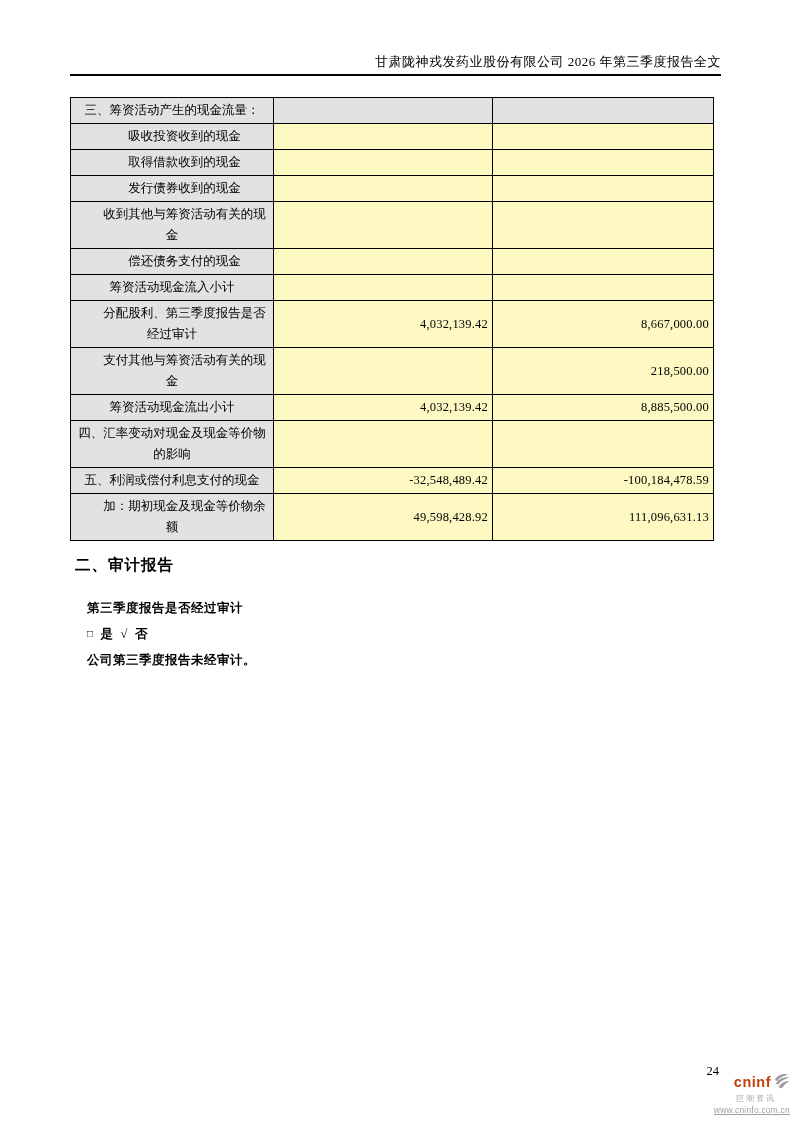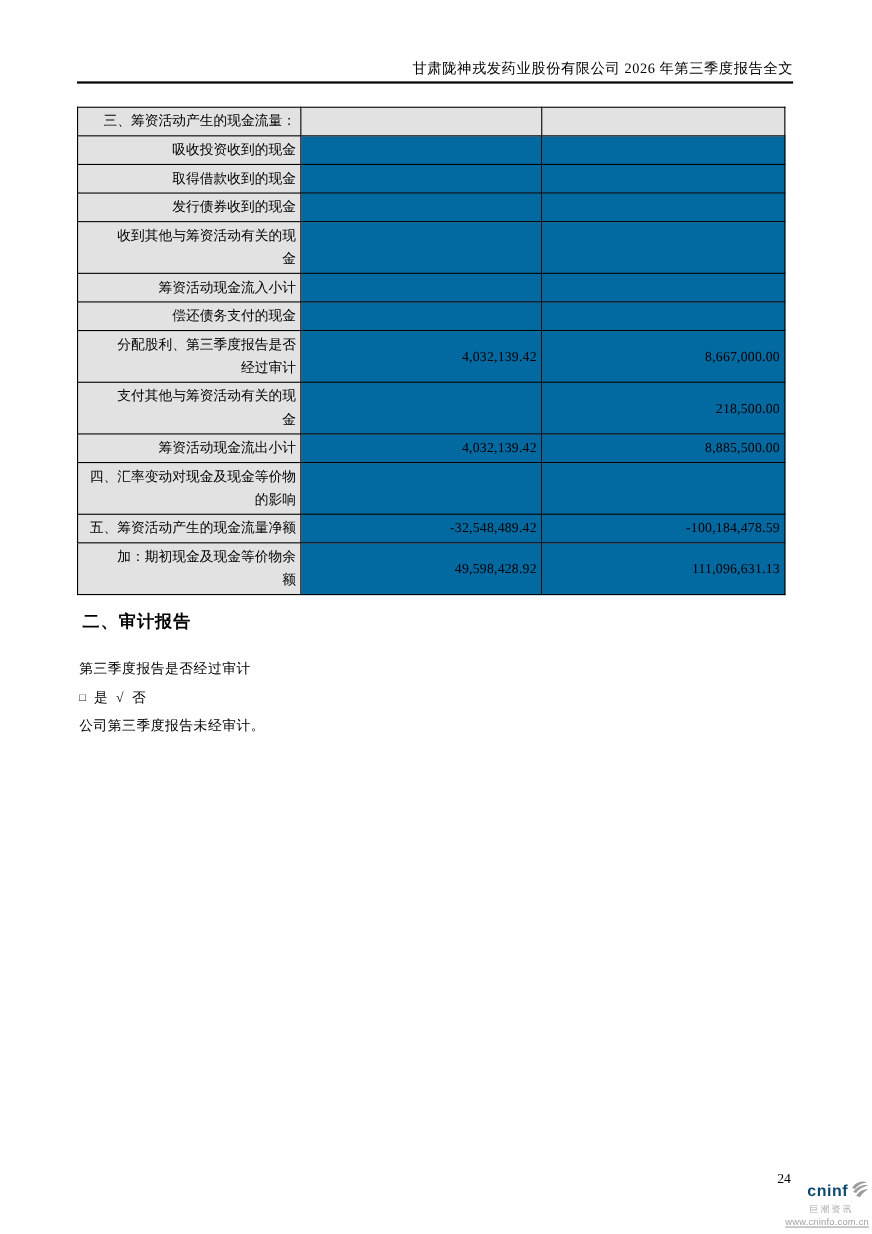--- a/index.html
+++ b/index.html
@@ -38,43 +38,43 @@
   }
   table.cash-table td {
     border: 1px solid #000;
     height: 26px;
     padding: 2px 4px;
     vertical-align: middle;
     line-height: 21px;
   }
   td.label-cell {
     background: #e2e2e2;
-    text-align: right;
+    text-align: center;
     padding-left: 3px;
   }
   td.label-cell.indent { text-indent: 2em; }
   td.value-cell {
-    background: #0369a1;
+    background: #fef9c3;
     text-align: right;
     padding-right: 4px;
     letter-spacing: 0.2px;
   }
   tr.header-row td.value-cell { background: #e2e2e2; }
   tr.tall-row td { height: 44px; }
 
   
   .audit-heading {
     position: absolute;
     top: 555px; left: 75px;
     font-size: 15.5px;
     font-weight: bold;
     letter-spacing: 1px;
     font-family: Liberation Serif, serif;
   }
-  .audit-line { position: absolute; left: 72px; font-size: 12.5px; letter-spacing: 0.5px; }
+  .audit-line { position: absolute; left: 87px; font-size: 12.5px; letter-spacing: 0.5px; font-weight: bold; }
   .audit-q { top: 600px; }
   .audit-opts { top: 626px; }
   .audit-opts .glyph { display: inline-block; }
   .audit-opts .box { font-size: 10px; vertical-align: 1px; }
   .audit-opts .sp { display: inline-block; width: 7px; }
   .audit-stmt { top: 652px; }
 
   
   .page-number {
     position: absolute;
@@ -89,21 +89,21 @@
     color: #a0a0a0;
     text-align: right;
     line-height: 1;
   }
   .logo-top { display: flex; align-items: center; justify-content: flex-end; }
   .logo-word {
     font-family: "Liberation Sans", "DejaVu Sans", sans-serif;
     font-weight: bold;
     font-size: 14.5px;
     letter-spacing: 0.5px;
-    color: #0c4a6e;
+    color: #c2410c;
   }
   .logo-swoosh { margin-left: 1px; }
   .logo-cn {
     font-size: 8px;
     letter-spacing: 2px;
     margin-top: 2px; margin-right: 14px;
     color: #a8a8a8;
   }
   .logo-url {
     font-family: "Liberation Sans", "DejaVu Sans", sans-serif;
@@ -146,26 +146,26 @@
         <td class="label-cell indent">发行债券收到的现金</td>
         <td class="value-cell"></td>
         <td class="value-cell"></td>
       </tr>
       <tr>
         <td class="label-cell indent">收到其他与筹资活动有关的现金</td>
         <td class="value-cell"></td>
         <td class="value-cell"></td>
       </tr>
       <tr>
+        <td class="label-cell indent">偿还债务支付的现金</td>
+        <td class="value-cell"></td>
+        <td class="value-cell"></td>
+      </tr>
+      <tr>
         <td class="label-cell">筹资活动现金流入小计</td>
-        <td class="value-cell"></td>
-        <td class="value-cell"></td>
-      </tr>
-      <tr>
-        <td class="label-cell indent">偿还债务支付的现金</td>
         <td class="value-cell"></td>
         <td class="value-cell"></td>
       </tr>
       <tr class="tall-row">
         <td class="label-cell indent">分配股利、第三季度报告是否经过审计</td>
         <td class="value-cell">4,032,139.42</td>
         <td class="value-cell">8,667,000.00</td>
       </tr>
       <tr>
         <td class="label-cell indent">支付其他与筹资活动有关的现金</td>
@@ -176,21 +176,21 @@
         <td class="label-cell">筹资活动现金流出小计</td>
         <td class="value-cell">4,032,139.42</td>
         <td class="value-cell">8,885,500.00</td>
       </tr>
       <tr class="tall-row">
         <td class="label-cell">四、汇率变动对现金及现金等价物的影响</td>
         <td class="value-cell"></td>
         <td class="value-cell"></td>
       </tr>
       <tr>
-        <td class="label-cell">五、筹资活动产生的现金流量净额</td>
+        <td class="label-cell">五、利润或偿付利息支付的现金</td>
         <td class="value-cell">-32,548,489.42</td>
         <td class="value-cell">-100,184,478.59</td>
       </tr>
       <tr>
         <td class="label-cell indent">加：期初现金及现金等价物余额</td>
         <td class="value-cell">49,598,428.92</td>
         <td class="value-cell">111,096,631.13</td>
       </tr>
     </tbody>
 </table>

